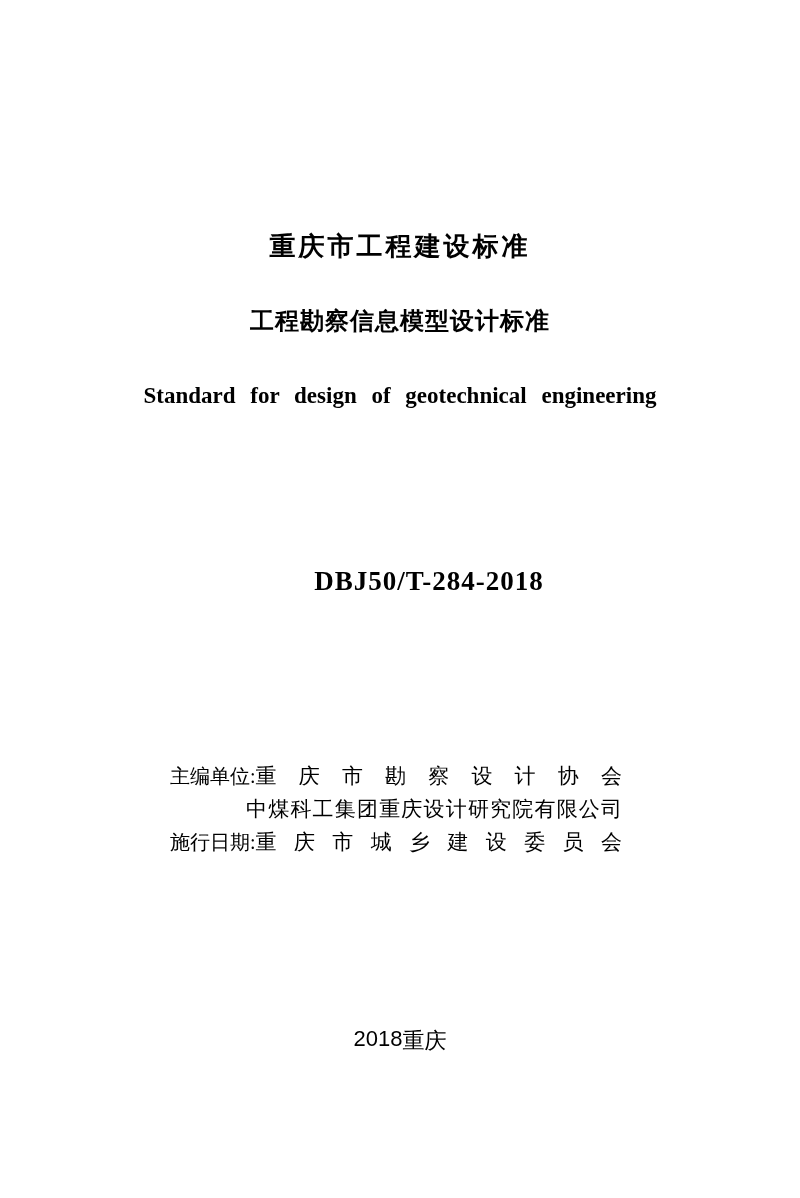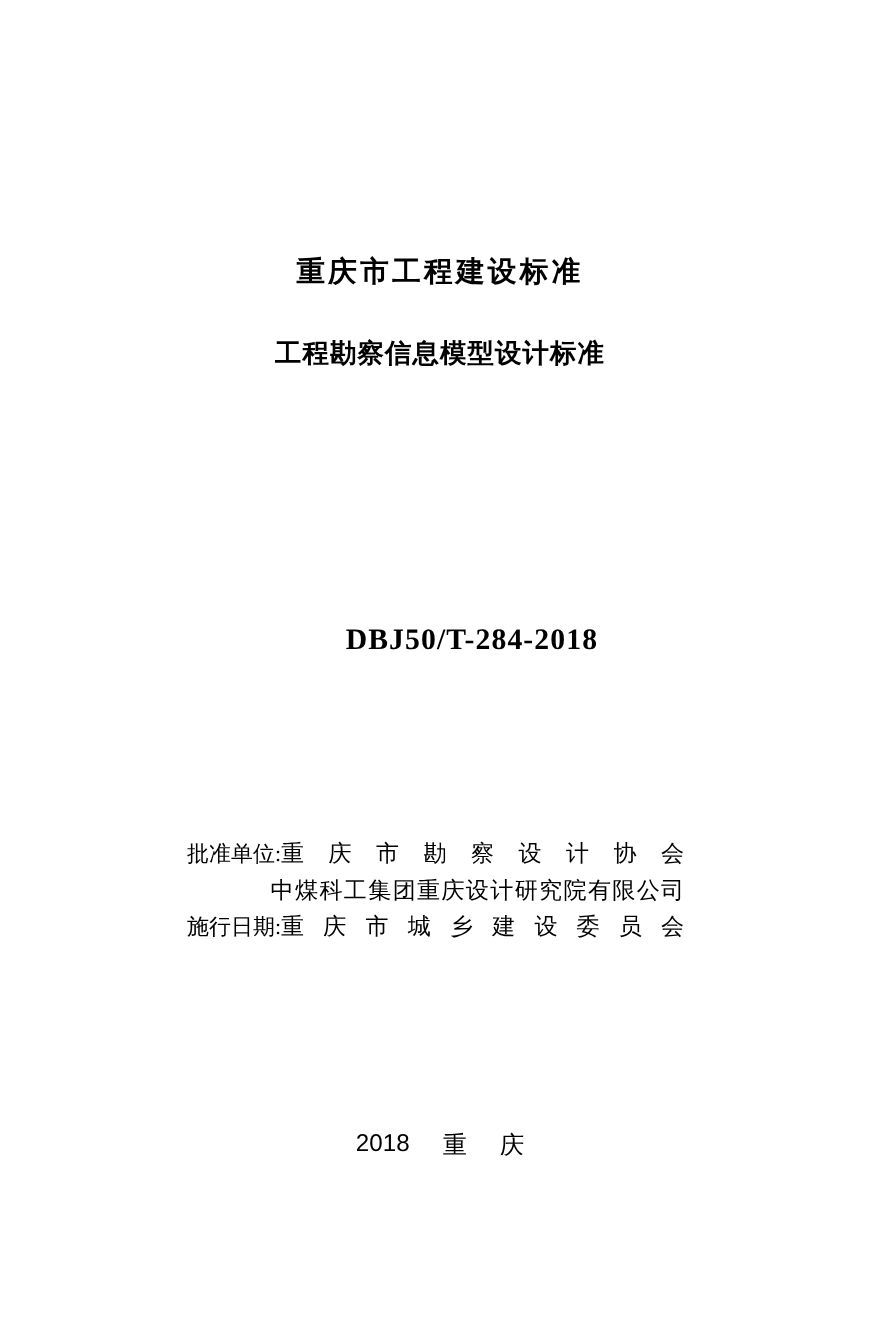--- a/index.html
+++ b/index.html
@@ -87,41 +87,41 @@
   .pub-content span {
     white-space: pre;
   }
   .footer-line {
     position: absolute;
     top: 1026px;
     left: 0;
     width: 800px;
     display: flex;
     justify-content: center;
-    gap: 30px;
     font-size: 22px;
     font-family: "Liberation Sans", sans-serif;
   }
 </style>
 </head>
 <body>
 
 <div class="page">
 
   <div class="centered category">重庆市工程建设标准</div>
 
   <div class="centered title-cn">工程勘察信息模型设计标准</div>
 
+  <div class="centered title-en-1">Standard for design of geotechnical engineering</div>
 
 
   <div class="centered std-number">DBJ50/T-284-2018</div>
 
   <div class="pub-block">
     <div class="pub-row">
-      <span class="pub-label">批准单位:</span>
+      <span class="pub-label">主编单位:</span>
       <span class="pub-content">
           <span>重</span>
           <span>庆</span>
           <span>市</span>
           <span>勘</span>
           <span>察</span>
           <span>设</span>
           <span>计</span>
           <span>协</span>
           <span>会</span>

